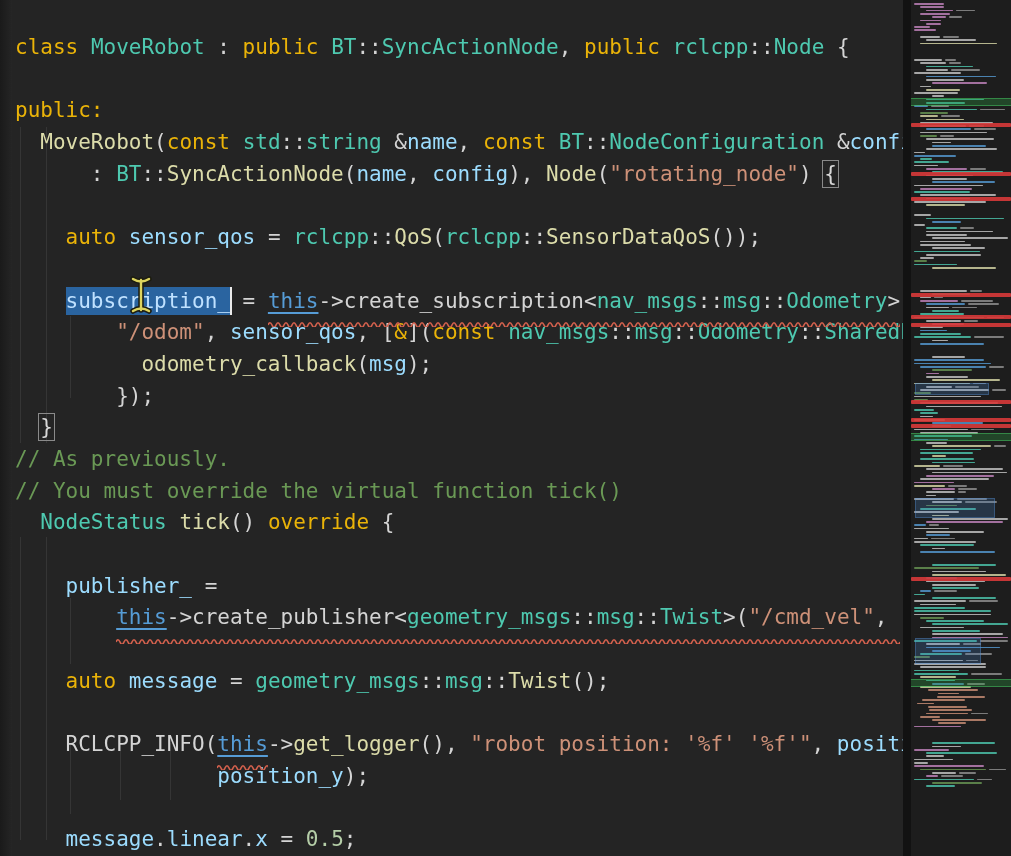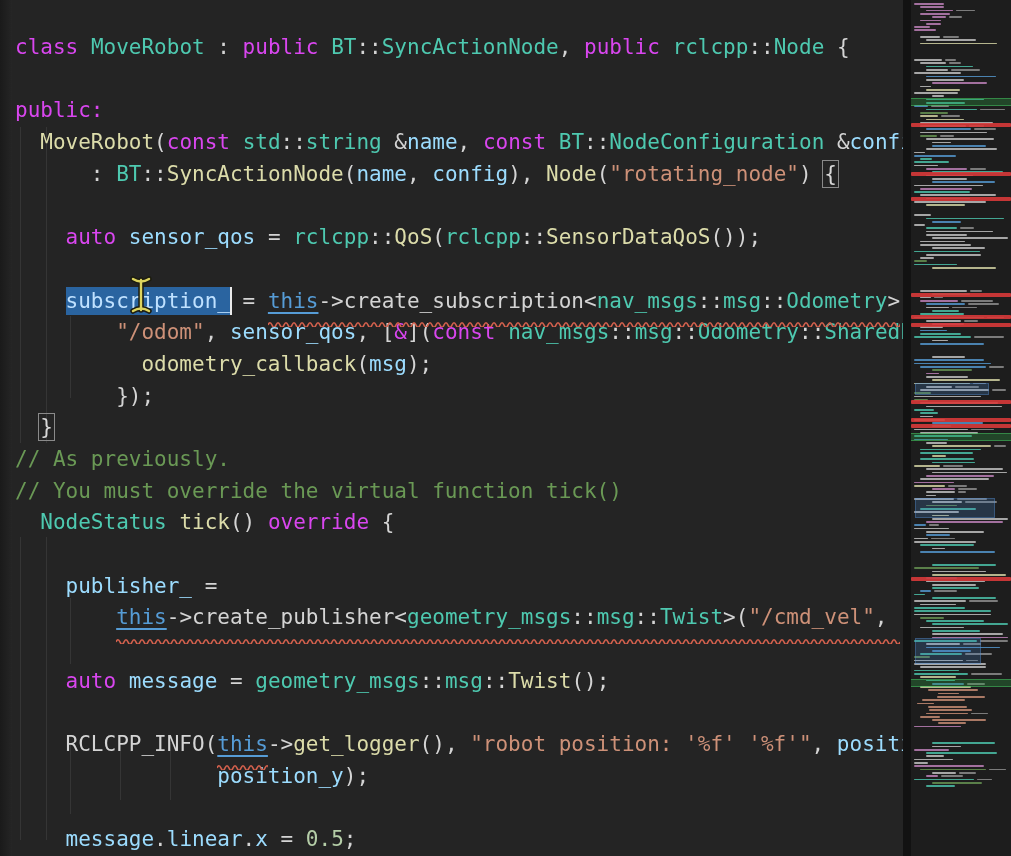--- a/index.html
+++ b/index.html
@@ -17,21 +17,21 @@
     background:linear-gradient(90deg,#1a1a1a,#242424);
     border-right:1px solid rgba(255,255,255,0.05);
   }
   .code{
     position:absolute;left:0;top:0;
     padding:32px 0 0 15px;
     font-size:21px;line-height:31.7px;white-space:pre;
     color:#d4d4d4;
   }
   .line{height:31.7px;white-space:pre;}
-  .tok-k{color:#d946ef;}
+  .tok-k{color:#eab308;}
   .tok-t{color:#4EC9B0;}
   .tok-f{color:#DCDCAA;}
   .tok-v{color:#9CDCFE;}
   .tok-s{color:#CE9178;}
   .tok-c{color:#6A9955;}
   .tok-n{color:#B5CEA8;}
   .tok-p{color:#D4D4D4;}
   .tok-u{color:#569CD6;text-decoration:underline;text-underline-offset:4px;text-decoration-thickness:1.5px;}
   .tok-b{color:#D8D8D8;outline:1px solid #8a8a8a;outline-offset:1px;}
   .tok-w{color:#bfe1ff;background:#2a64a0;box-shadow:0 2px 0 #2a64a0,0 -2px 0 #2a64a0;}

